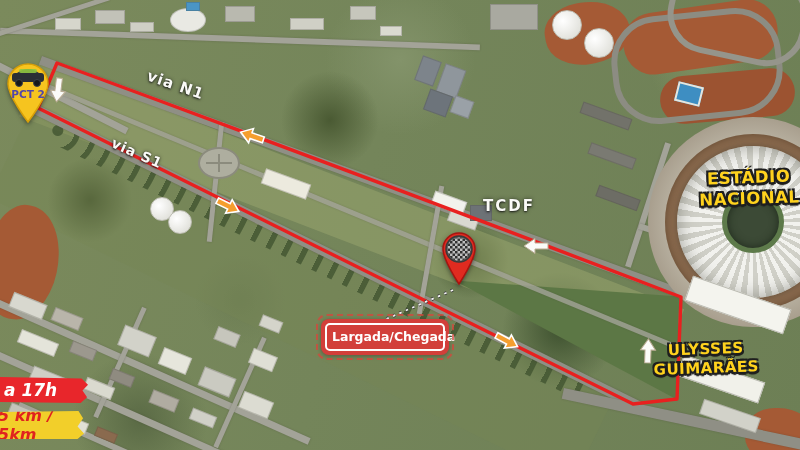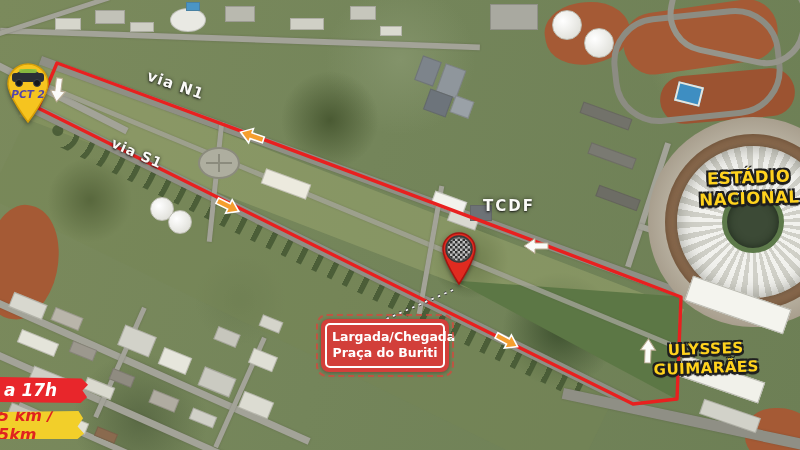--- a/index.html
+++ b/index.html
@@ -71,21 +71,21 @@
   .tcdf{left:483px;top:197px;font-size:15px;letter-spacing:2px;}
   .yellow-label{color:#ffd21d;text-align:center;line-height:1.25;letter-spacing:.5px;
     text-shadow:-2px -2px 0 #1e1e1e,2px -2px 0 #1e1e1e,-2px 2px 0 #1e1e1e,2px 2px 0 #1e1e1e,0 3px 1px #1e1e1e;}
   .estadio{left:683px;top:168px;width:132px;font-size:16.5px;transform:rotate(-2deg);}
   .ulysses{left:637px;top:340px;width:138px;font-size:15px;transform:rotate(-2deg);}
   
   .sf-box{position:absolute;left:321px;top:319px;width:128px;z-index:7;background:#d23f3a;border-radius:8px;padding:4px;box-shadow:0 1px 4px rgba(30,30,30,.4);}
   .sf-box::after{content:"";position:absolute;inset:-5px;border:2px dashed rgba(215,70,60,.75);border-radius:11px;pointer-events:none;}
   .sf-inner{border:2px solid #ffffff;border-radius:5px;padding:4px 5px;color:#fff;font-weight:bold;font-size:12.5px;text-align:center;line-height:1.3;}
   
-  .pin{position:absolute;z-index:8;filter:drop-shadow(0 2px 2px rgba(20,20,20,.5));font-style:italic;}
+  .pin{position:absolute;z-index:8;filter:drop-shadow(0 2px 2px rgba(20,20,20,.5));}
   .pin-pct-left{left:4px;top:62px;}
   .pin-pct-right{left:666px;top:236px;}
   .pin-start{left:440px;top:231px;}
   
   .banner{position:absolute;z-index:9;display:flex;align-items:center;font-style:italic;font-weight:bold;filter:drop-shadow(1px 2px 2px rgba(20,20,20,.45));}
   .banner-time{left:-4px;top:377px;width:92px;height:26px;background:#e8262b;color:#ffffff;font-size:17px;padding-left:8px;
     clip-path:polygon(0 0,93% 6%,100% 30%,94% 52%,99% 78%,92% 100%,0 96%);}
   .banner-dist{left:-8px;top:411px;width:92px;height:28px;background:#f2cf2a;color:#e0231f;font-size:16px;padding-left:6px;
     clip-path:polygon(0 4%,94% 0,99% 26%,93% 55%,100% 80%,93% 100%,0 100%);}
 </style>
@@ -221,21 +221,20 @@
     <div>NACIONAL</div>
   </div>
   <div class="mlabel yellow-label ulysses">
     <div>ULYSSES</div>
     <div>GUIMARÃES</div>
   </div>
 
   <div class="sf-box">
     <div class="sf-inner">
       <div>Largada/Chegada</div>
-      <div>Praça do Buriti</div>
     </div>
   </div>
 
   <div class="pin pin-start">
     <svg width="38" height="56" viewBox="0 0 38 56">
       <path d="M19,53 C19,53 3,29 3,18 A16,16 0 1,1 35,18 C35,29 19,53 19,53 Z" fill="#e02b20" stroke="#a81410" stroke-width="1.5"></path>
       <circle cx="19" cy="18" r="13" fill="#5a5a5a"></circle>
       <circle cx="19" cy="18" r="11.5" fill="url(#chk)" opacity="0.9"></circle>
       <circle cx="19" cy="18" r="13" fill="none" stroke="#3a3a3a" stroke-width="1.5"></circle>
     </svg>

